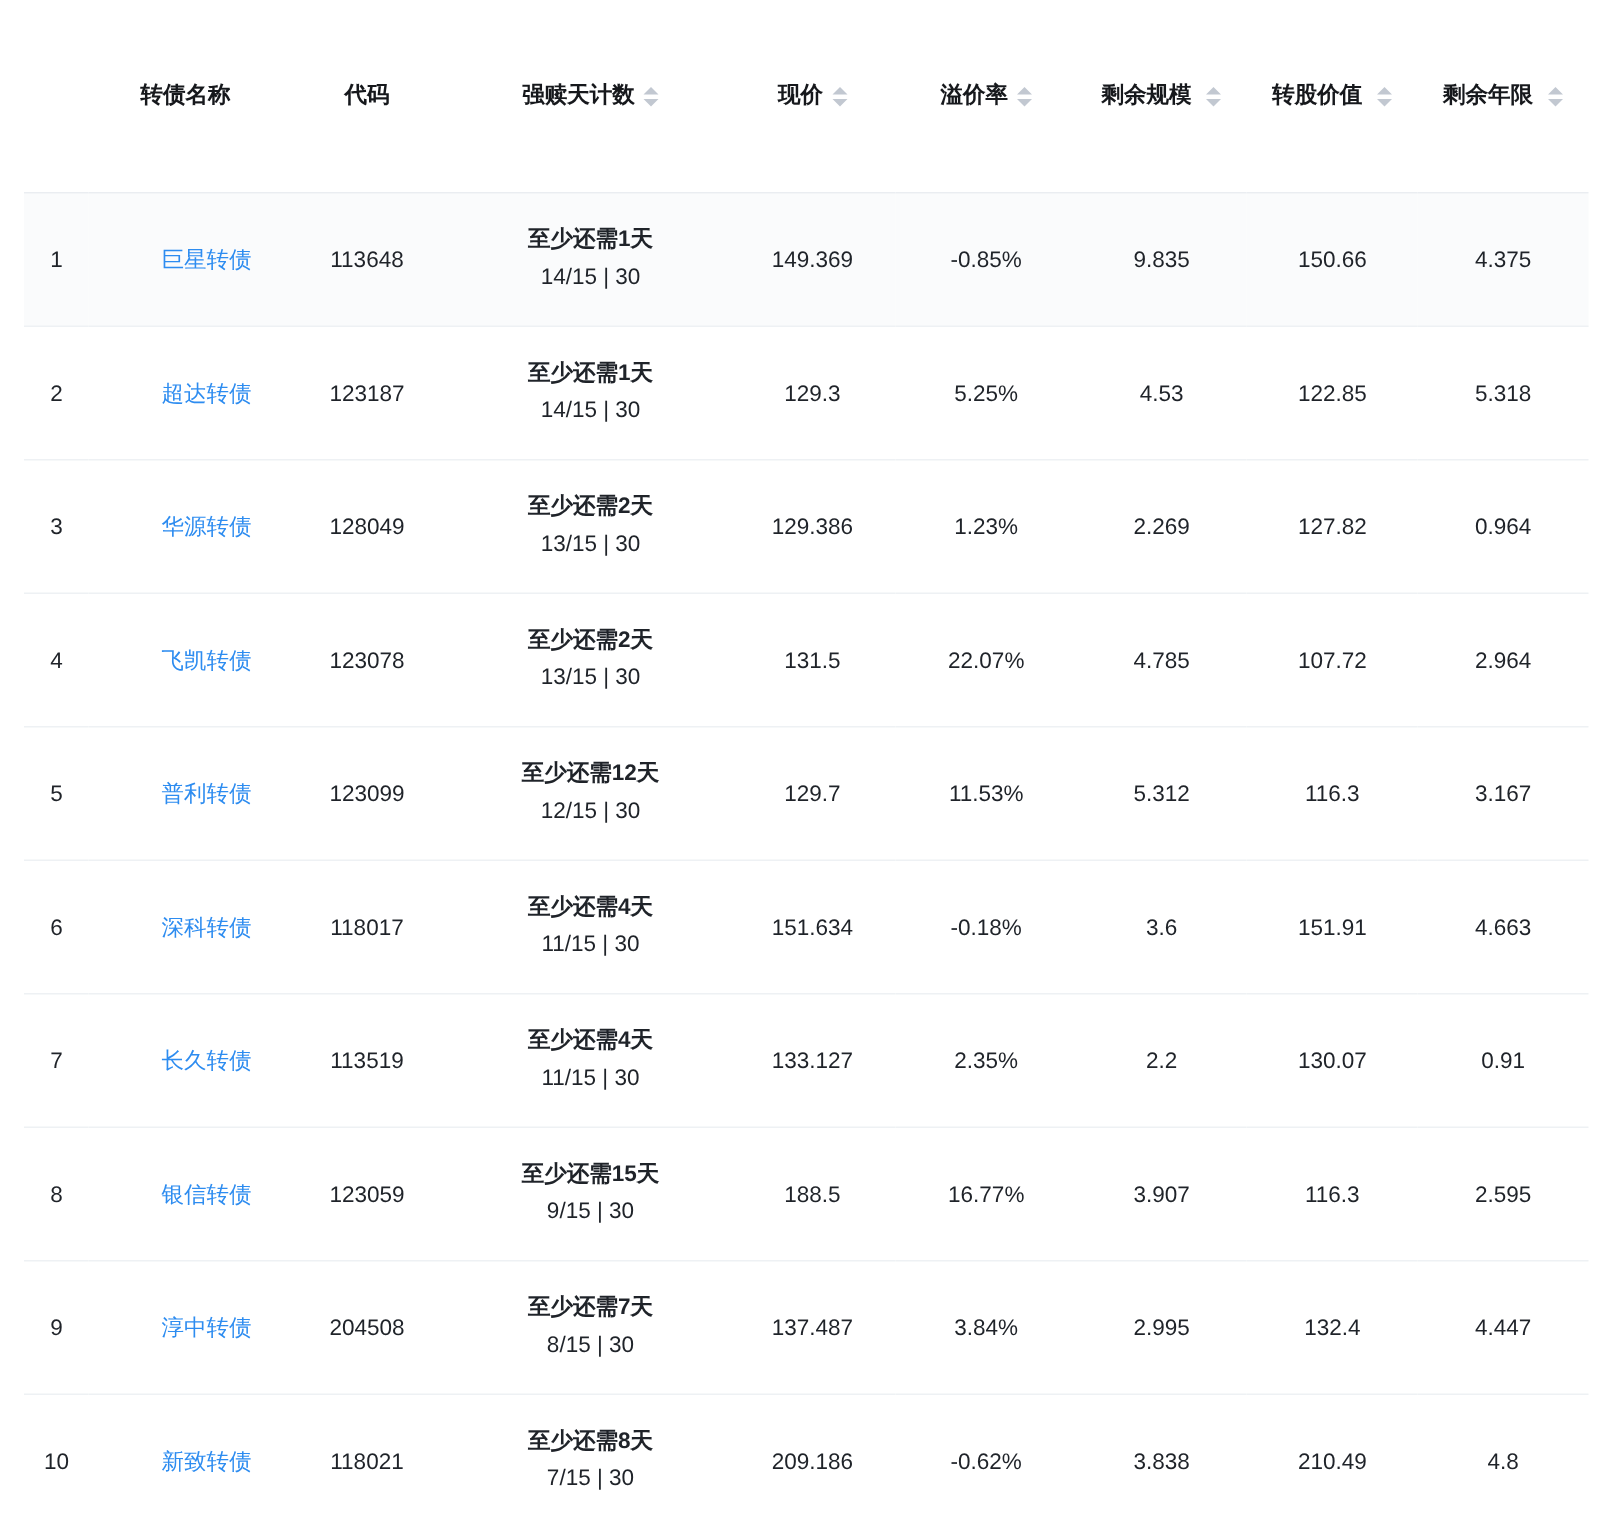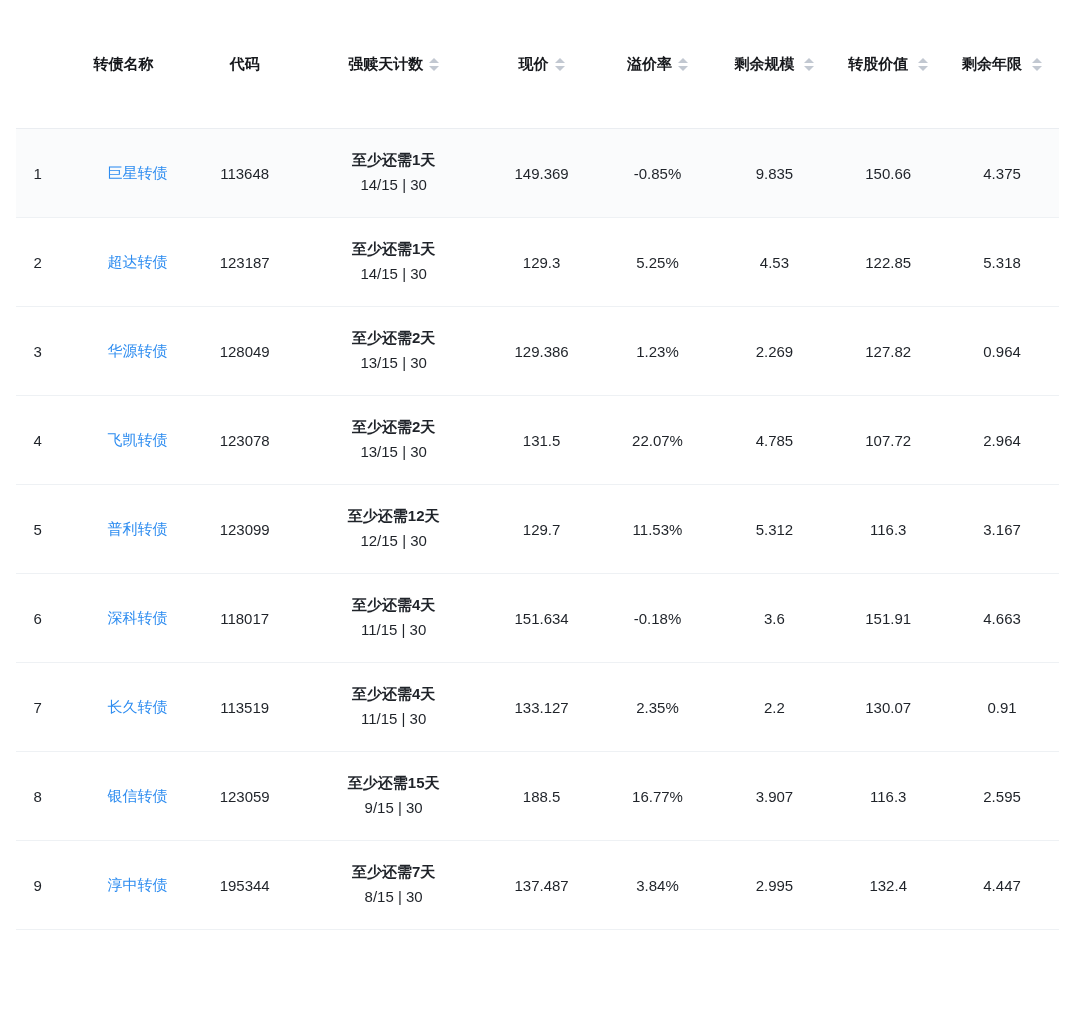--- a/index.html
+++ b/index.html
@@ -306,26 +306,40 @@
         </td>
         <td>188.5</td>
         <td>16.77%</td>
         <td>3.907</td>
         <td>116.3</td>
         <td>2.595</td>
       </tr>
       <tr>
         <td class="col-index">9</td>
         <td class="col-name"><a href="#">淳中转债</a></td>
-        <td>195344</td>
+        <td>204508</td>
         <td class="col-redeem">
           <span class="redeem-line1">至少还需7天</span>
           <span class="redeem-line2">8/15 | 30</span>
         </td>
         <td>137.487</td>
         <td>3.84%</td>
         <td>2.995</td>
         <td>132.4</td>
         <td>4.447</td>
       </tr>
+      <tr>
+        <td class="col-index">10</td>
+        <td class="col-name"><a href="#">新致转债</a></td>
+        <td>118021</td>
+        <td class="col-redeem">
+          <span class="redeem-line1">至少还需8天</span>
+          <span class="redeem-line2">7/15 | 30</span>
+        </td>
+        <td>209.186</td>
+        <td>-0.62%</td>
+        <td>3.838</td>
+        <td>210.49</td>
+        <td>4.8</td>
+      </tr>
     </tbody>
   </table>
 </div>
 
 </body></html>

